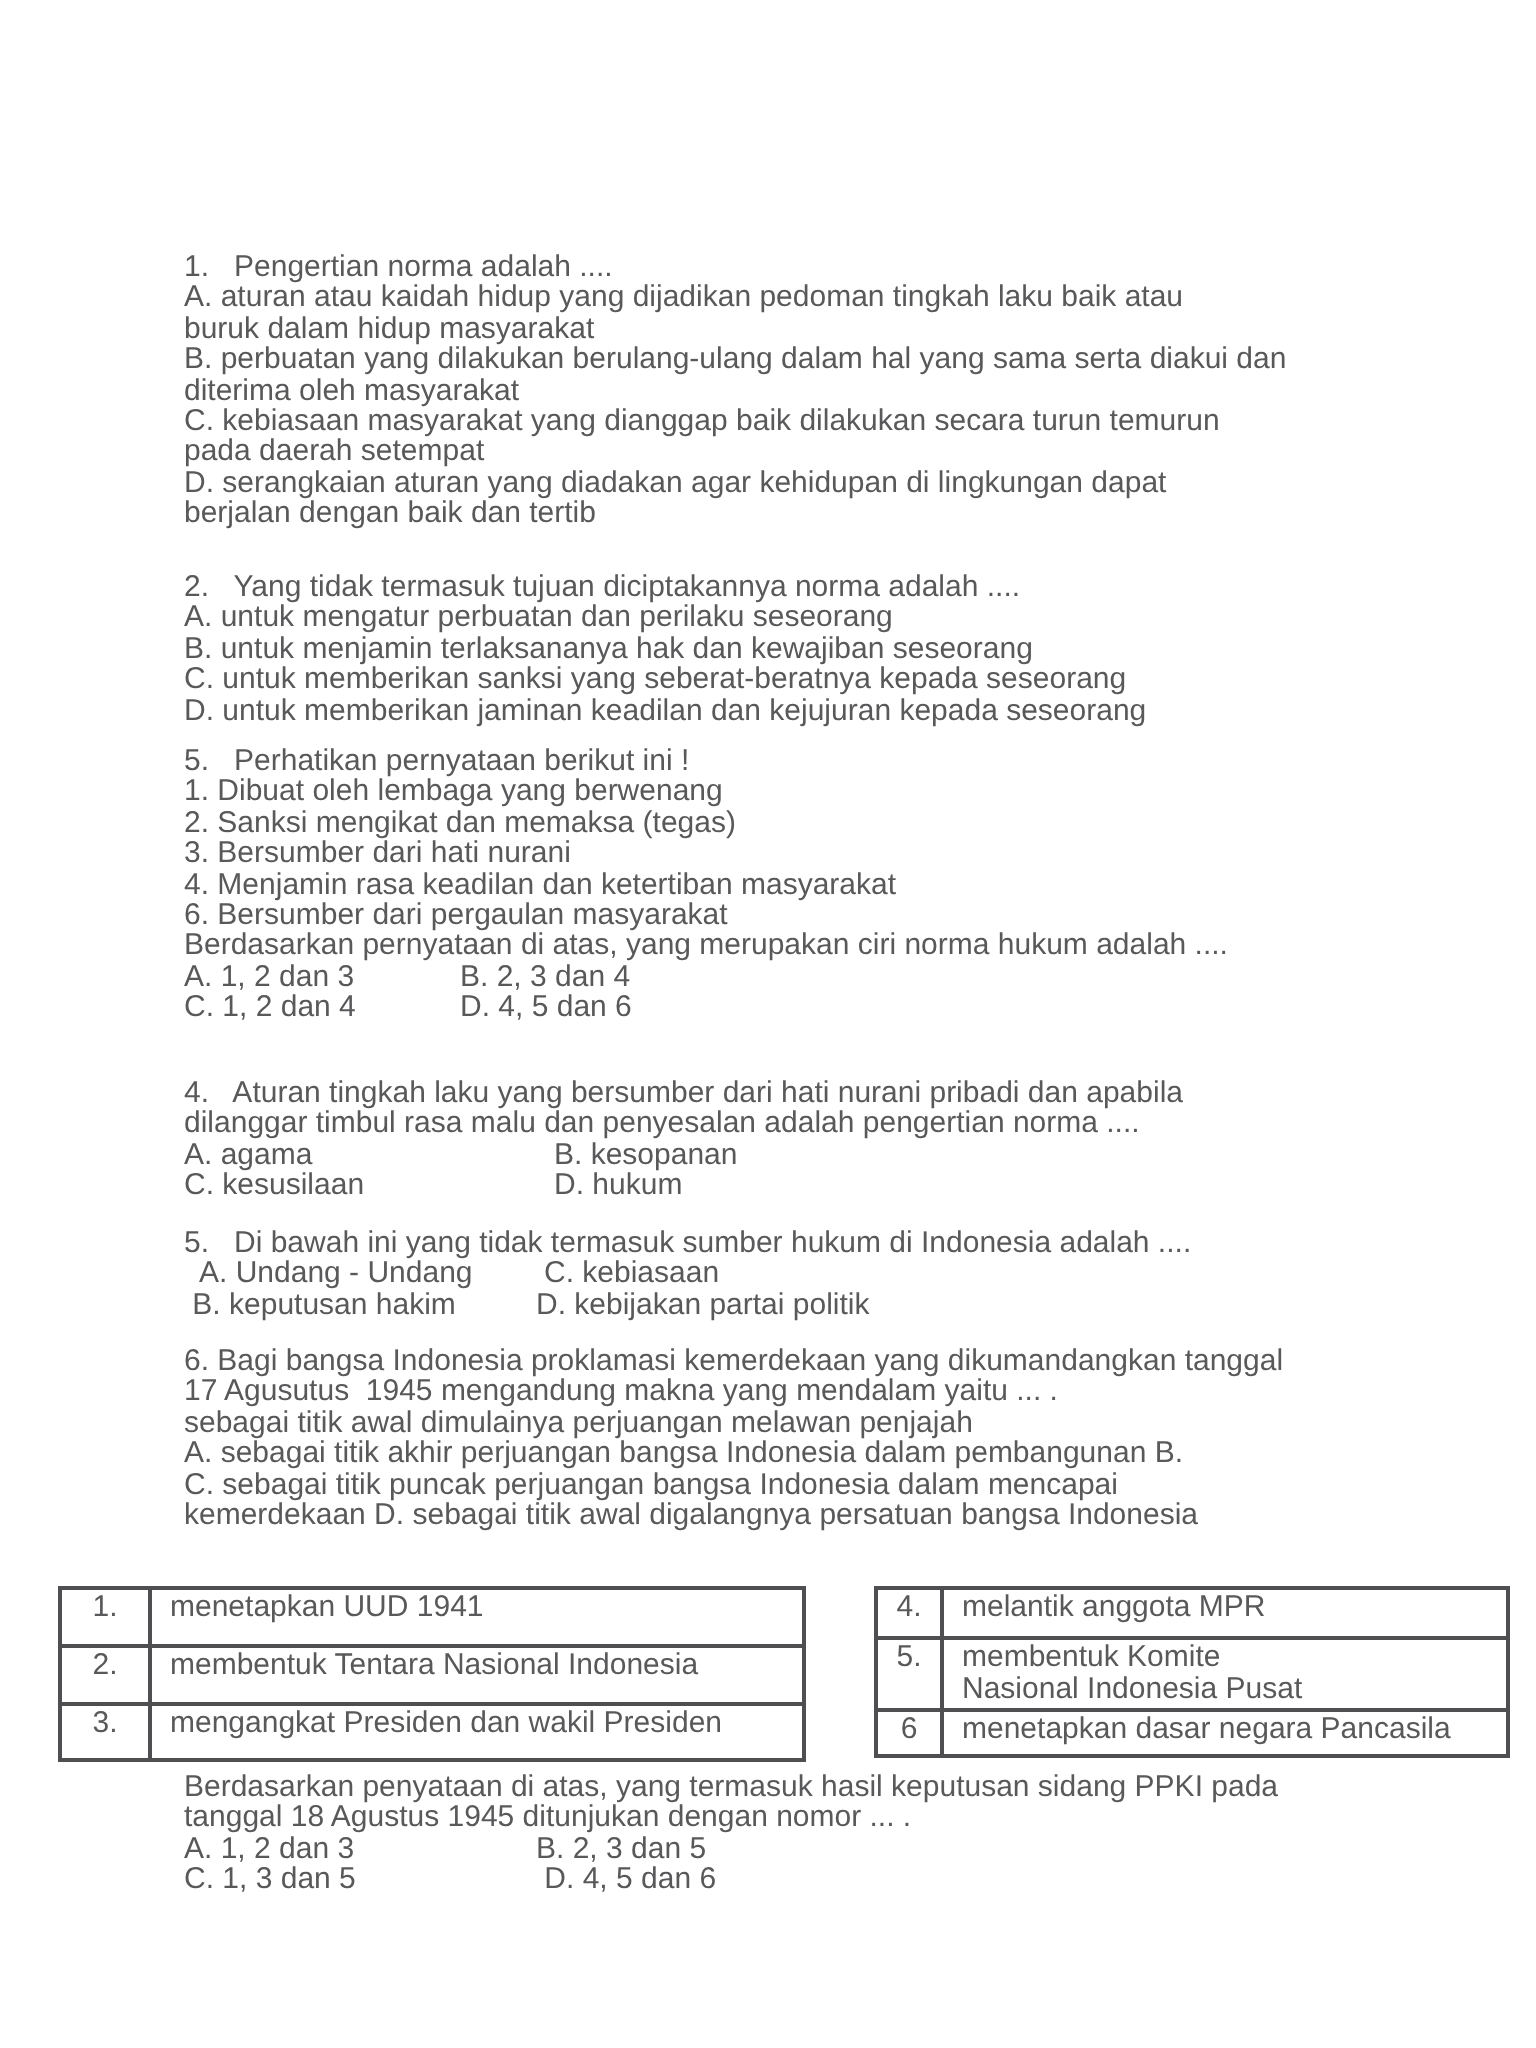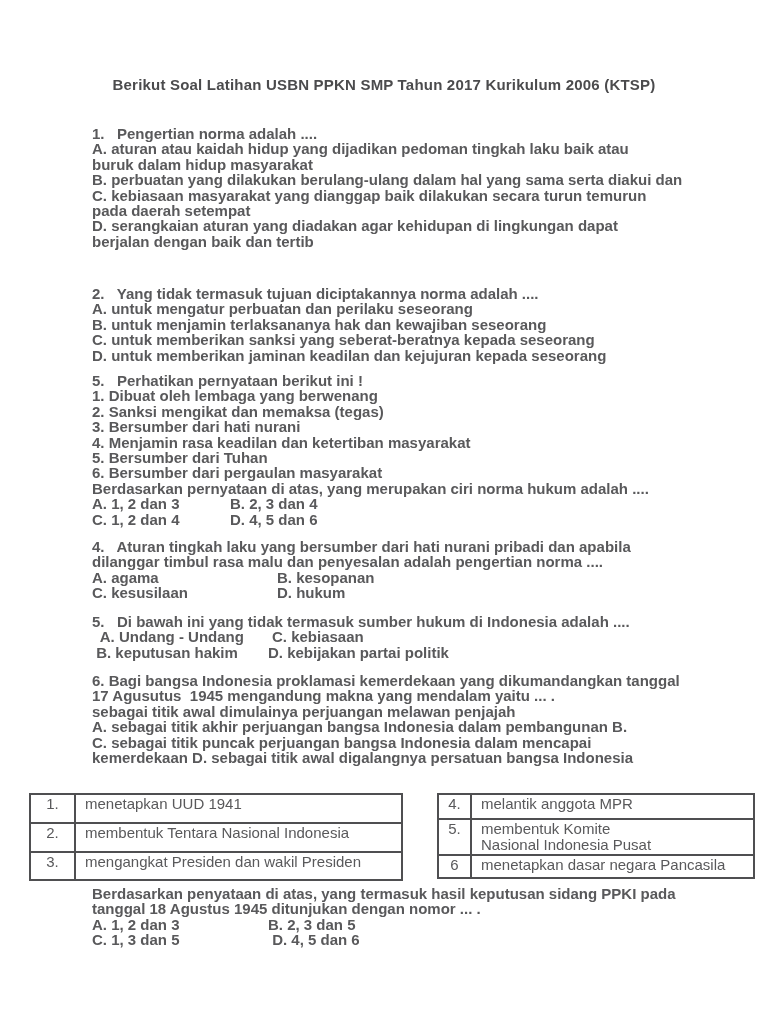--- a/index.html
+++ b/index.html
@@ -14,21 +14,21 @@
     overflow:hidden;
   }
   .doc-title{
     position:absolute;top:77px;left:0;width:768px;
     text-align:center;
     font-weight:bold;font-size:15px;
     color:#4b4b4d;
     letter-spacing:0.2px;
     white-space:pre;
   }
-  .blk{position:absolute;left:92px;width:660px;font-weight:bold;}
+  .blk{position:absolute;left:92px;width:660px;}
   .ln{white-space:pre;min-height:15.4px;}
   .oc{display:inline-block;white-space:pre;}
   .w138{width:138px;}
   .w185{width:185px;}
   .w180{width:180px;}
   .w176{width:176px;}
   .tbl{
     position:absolute;top:793px;
     border-collapse:collapse;
     table-layout:fixed;
@@ -41,48 +41,47 @@
     overflow:hidden;
   }
   .tbl td.num{text-align:center;padding-left:0;padding-right:0;}
   .tbl td.txt{padding-left:9px;white-space:pre-line;}
 </style>
 </head>
 <body>
 
 <div class="page">
 
-  <div class="doc-title">Berikut Soal Latihan USBN PPKN SMP Tahun 2017 Kurikulum 2006 (KTSP)</div>
 
   <div class="blk" style="top:126px">
     <div class="ln">1.   Pengertian norma adalah ....</div>
     <div class="ln">A. aturan atau kaidah hidup yang dijadikan pedoman tingkah laku baik atau</div>
     <div class="ln">buruk dalam hidup masyarakat</div>
     <div class="ln">B. perbuatan yang dilakukan berulang-ulang dalam hal yang sama serta diakui dan</div>
+    <div class="ln">diterima oleh masyarakat</div>
     <div class="ln">C. kebiasaan masyarakat yang dianggap baik dilakukan secara turun temurun</div>
     <div class="ln">pada daerah setempat</div>
     <div class="ln">D. serangkaian aturan yang diadakan agar kehidupan di lingkungan dapat</div>
     <div class="ln">berjalan dengan baik dan tertib</div>
   </div>
 
   <div class="blk" style="top:286px">
     <div class="ln">2.   Yang tidak termasuk tujuan diciptakannya norma adalah ....</div>
     <div class="ln">A. untuk mengatur perbuatan dan perilaku seseorang</div>
     <div class="ln">B. untuk menjamin terlaksananya hak dan kewajiban seseorang</div>
     <div class="ln">C. untuk memberikan sanksi yang seberat-beratnya kepada seseorang</div>
     <div class="ln">D. untuk memberikan jaminan keadilan dan kejujuran kepada seseorang</div>
   </div>
 
   <div class="blk" style="top:373px">
     <div class="ln">5.   Perhatikan pernyataan berikut ini !</div>
     <div class="ln">1. Dibuat oleh lembaga yang berwenang</div>
     <div class="ln">2. Sanksi mengikat dan memaksa (tegas)</div>
     <div class="ln">3. Bersumber dari hati nurani</div>
     <div class="ln">4. Menjamin rasa keadilan dan ketertiban masyarakat</div>
-    <div class="ln">5. Bersumber dari Tuhan</div>
     <div class="ln">6. Bersumber dari pergaulan masyarakat</div>
     <div class="ln">Berdasarkan pernyataan di atas, yang merupakan ciri norma hukum adalah ....</div>
     <div class="ln"><span class="oc w138">A. 1, 2 dan 3</span><span class="oc">B. 2, 3 dan 4</span></div>
     <div class="ln"><span class="oc w138">C. 1, 2 dan 4</span><span class="oc">D. 4, 5 dan 6</span></div>
   </div>
 
   <div class="blk" style="top:539px">
     <div class="ln">4.   Aturan tingkah laku yang bersumber dari hati nurani pribadi dan apabila</div>
     <div class="ln">dilanggar timbul rasa malu dan penyesalan adalah pengertian norma ....</div>
     <div class="ln"><span class="oc w185">A. agama</span><span class="oc">B. kesopanan</span></div>

